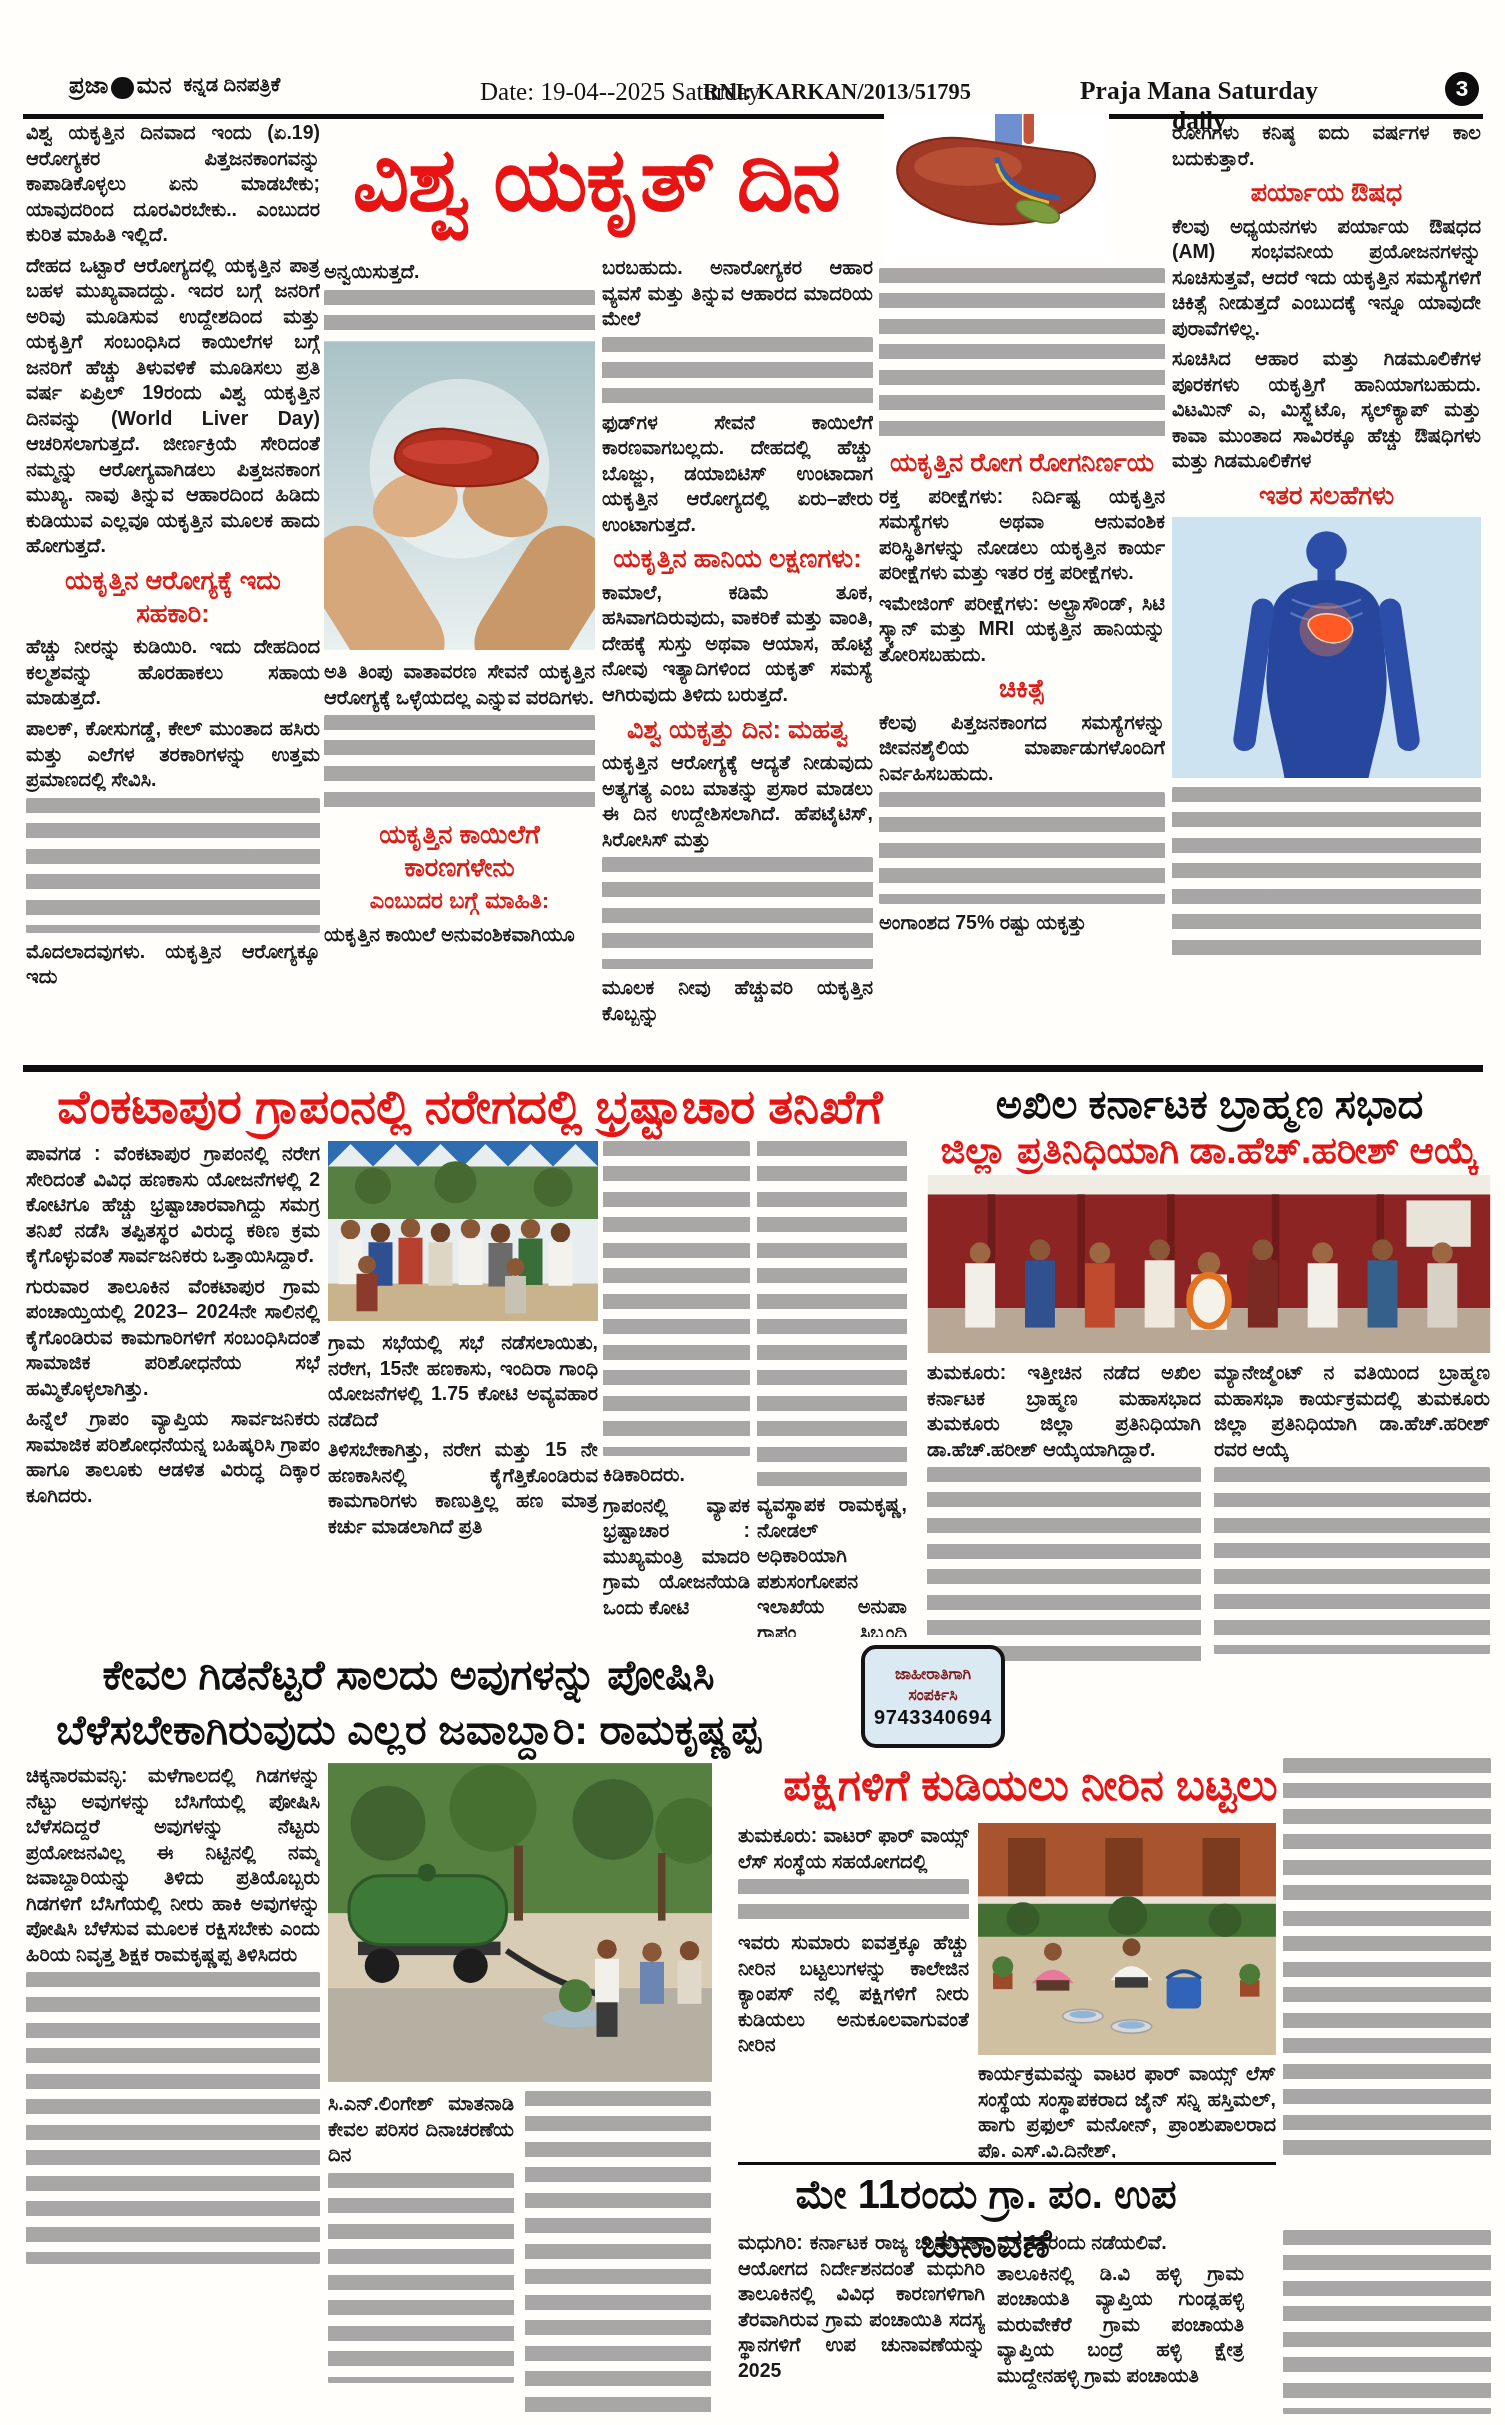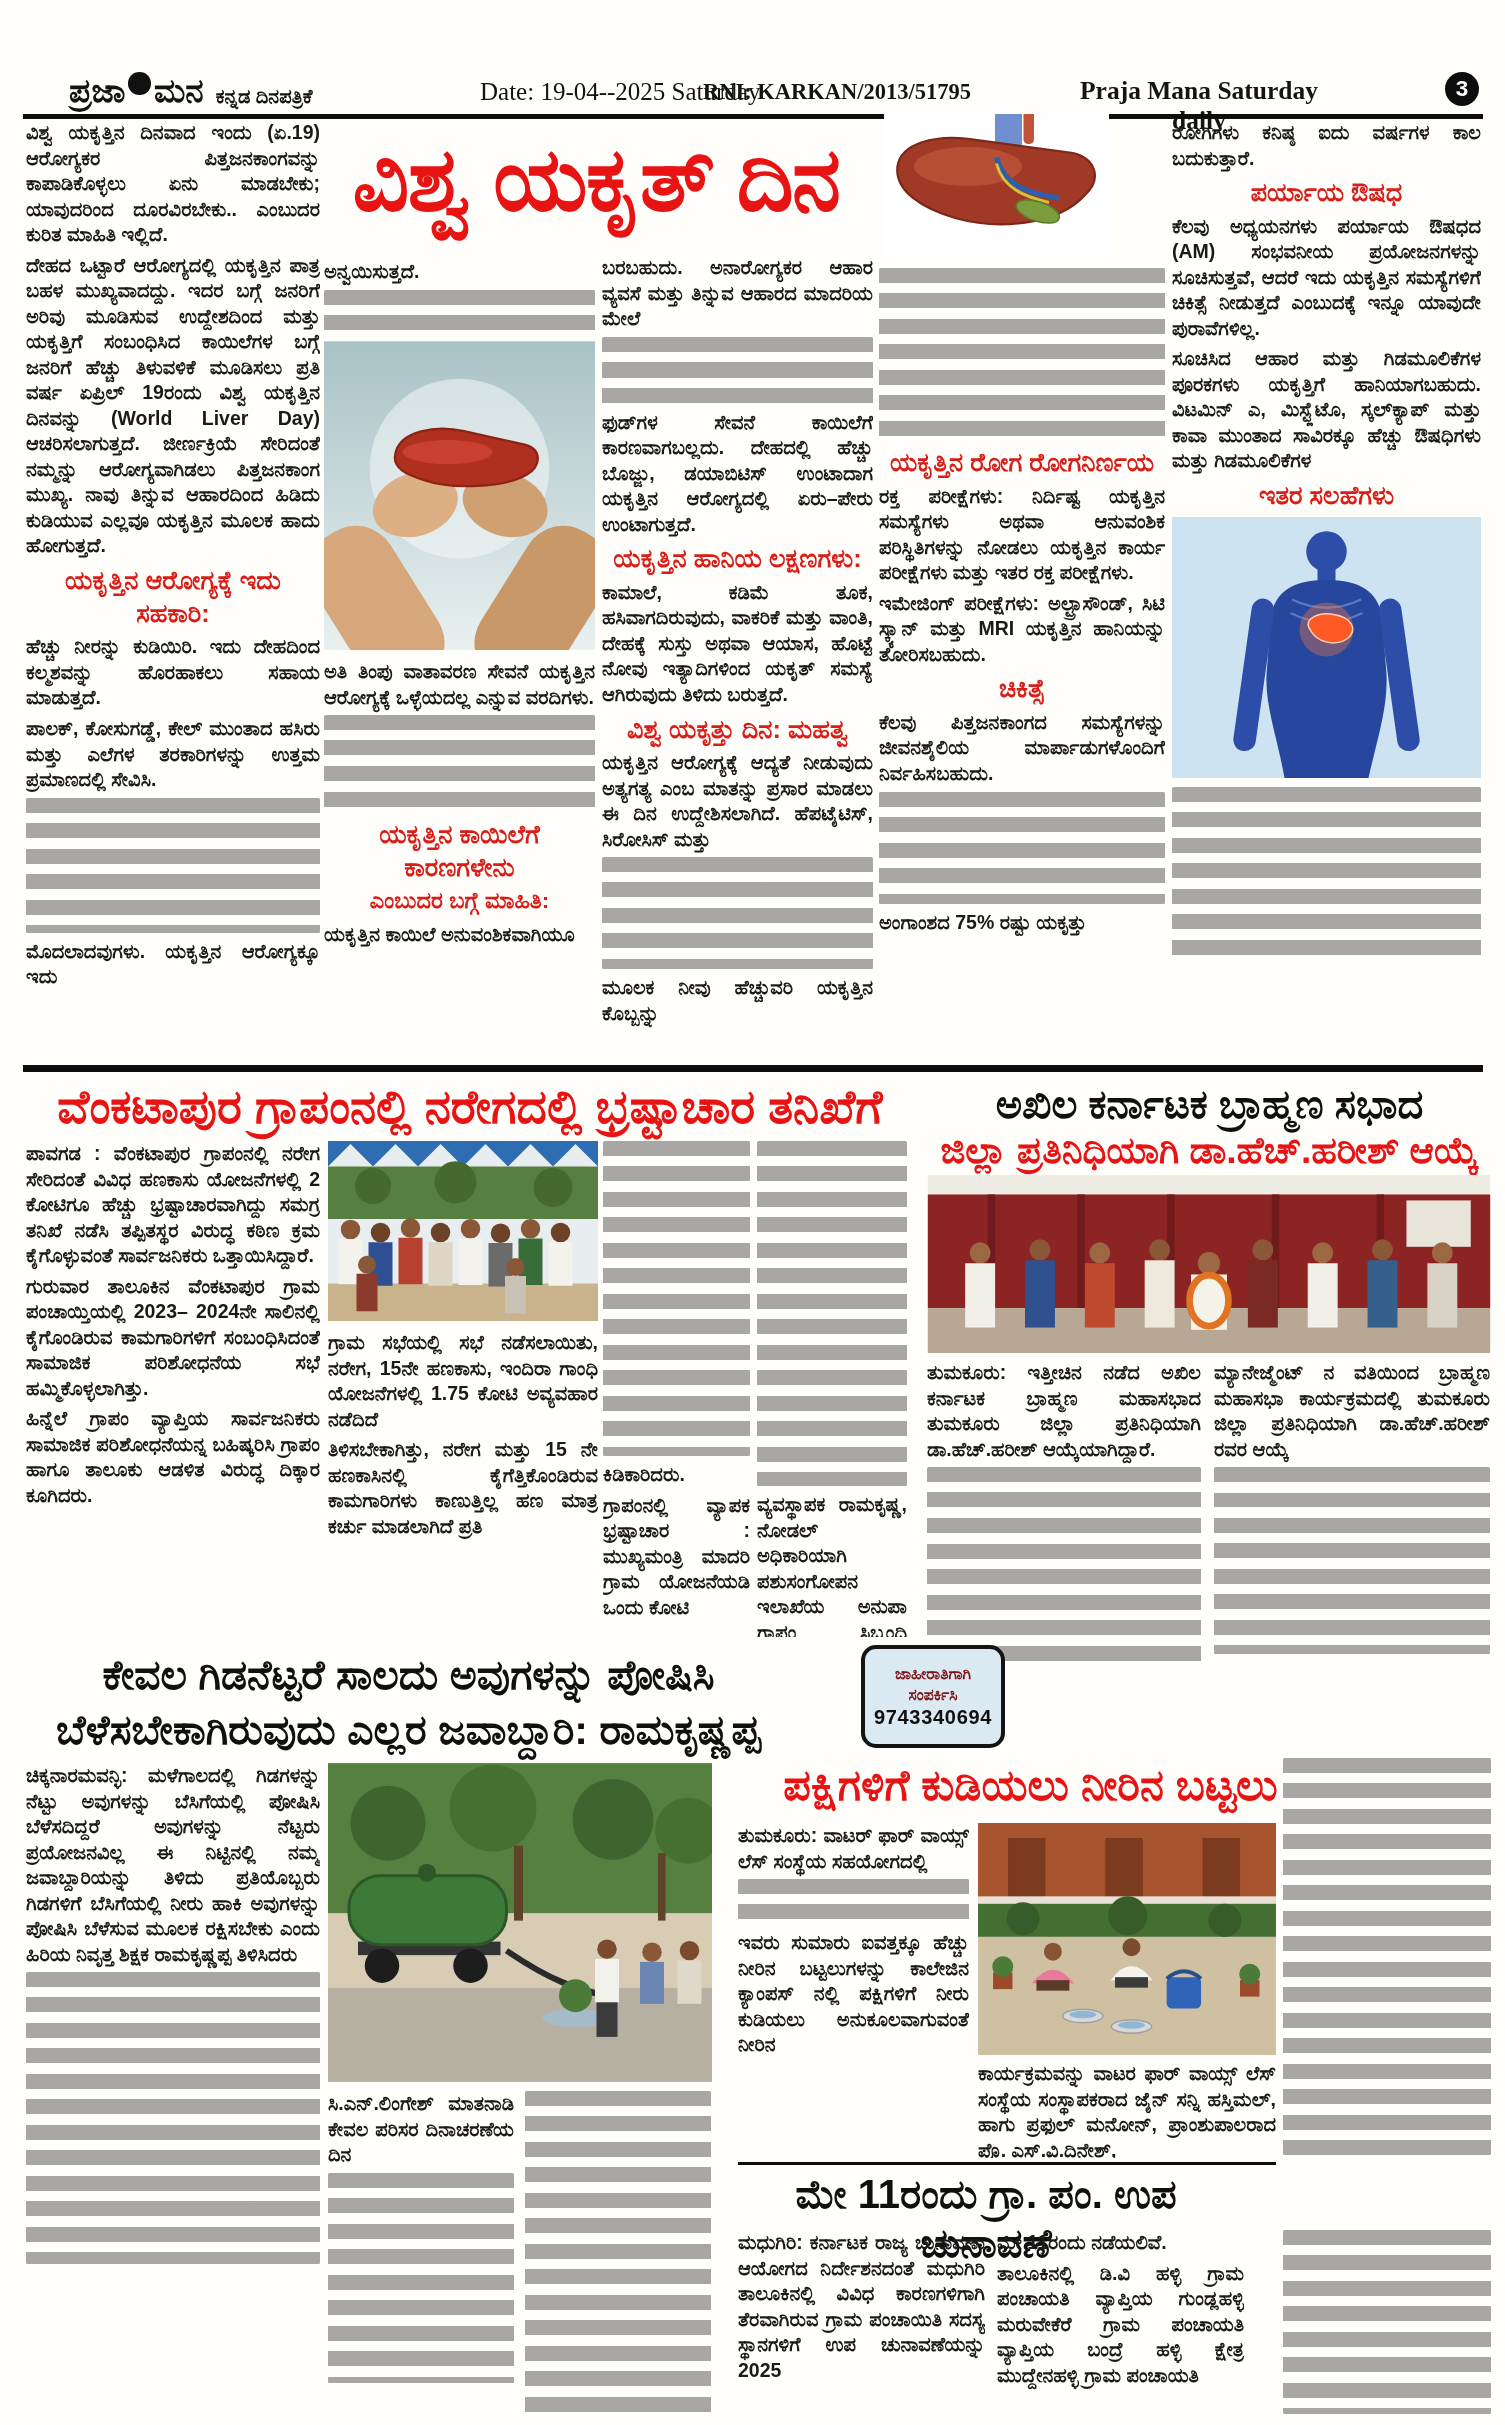--- a/index.html
+++ b/index.html
@@ -12,21 +12,21 @@
   .sub{color:#d91d17;text-align:center;font-weight:bold;font-size:25.5px;line-height:33px;margin:4.5px 0}
   .sub.small{font-size:22.5px}
   .g{background:repeating-linear-gradient(to bottom,#3c3c3c 0 15px,transparent 15px 25.5px);
      opacity:.45;margin-bottom:6px;border-radius:1.5px}
   .rule{background:#0e0e0e}
   .headline-xl{color:#e81414;font-weight:bold;font-size:88px;line-height:1.15;text-align:center;letter-spacing:-1.5px;white-space:nowrap}
   .headline-red{color:#e81414;font-weight:bold;text-align:center}
   .headline-blk{color:#101010;font-weight:bold;text-align:center}
   .serif{font-family:"Liberation Serif","DejaVu Serif",serif}
   .masthead{display:flex;align-items:flex-end;gap:12px}
-  .masthead .brand{font-size:33px;font-weight:bold;display:flex;align-items:flex-start;gap:3px}
+  .masthead .brand{font-size:23px;font-weight:bold;display:flex;align-items:flex-end;gap:3px}
   .masthead .emblem{width:22.5px;height:22.5px;border-radius:50%;background:#111;display:inline-block}
   .masthead .tagline{font-size:19.5px;font-weight:bold;padding-bottom:3px}
   .pagenum{width:34px;height:34px;border-radius:50%;background:#0d0d0d;color:#fff;
            display:flex;align-items:center;justify-content:center;font-size:22.5px;font-weight:bold}
   .adbox{border:4.5px solid #141414;border-radius:15px;background:#dbe9f3;display:flex;flex-direction:column;
          align-items:center;justify-content:center;text-align:center;gap:1.5px;z-index:5}
   .adbox .l{color:#7c1616;font-size:15.7px;font-weight:bold;line-height:19.5px}
   .adbox .ph{color:#101010;font-size:20px;font-weight:bold;letter-spacing:0.7px}
   .photo{display:block}
 </style>

